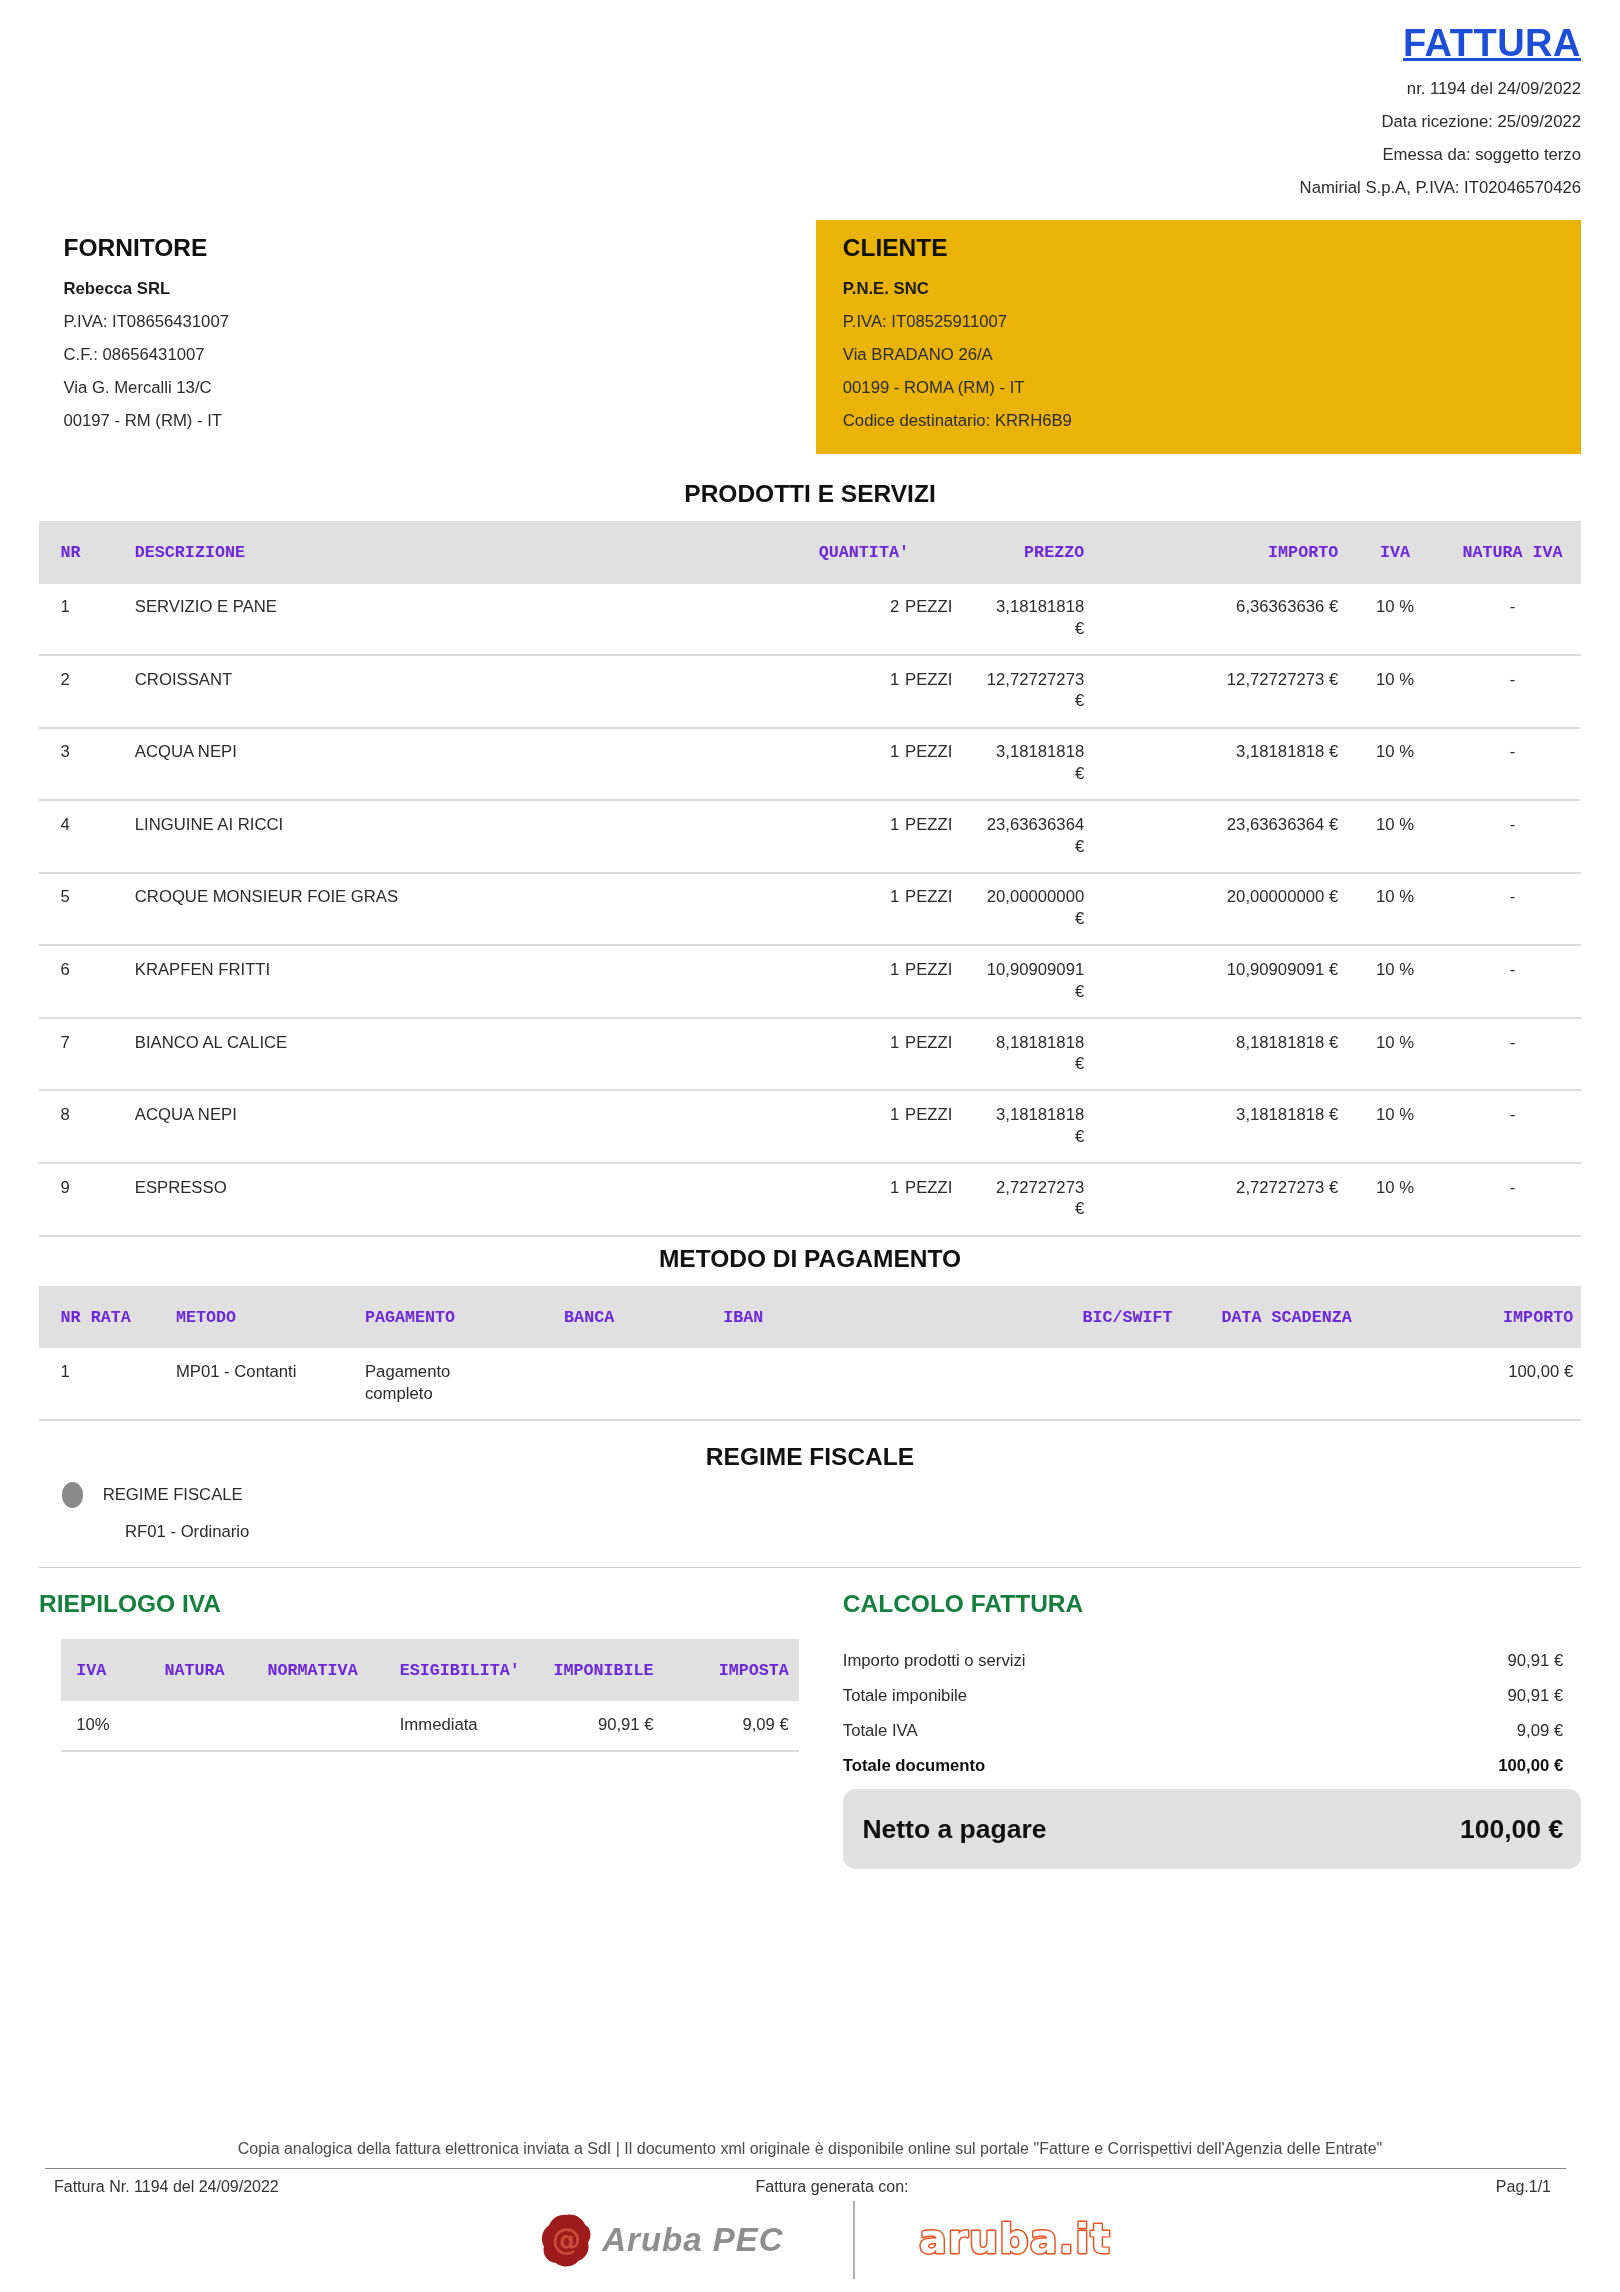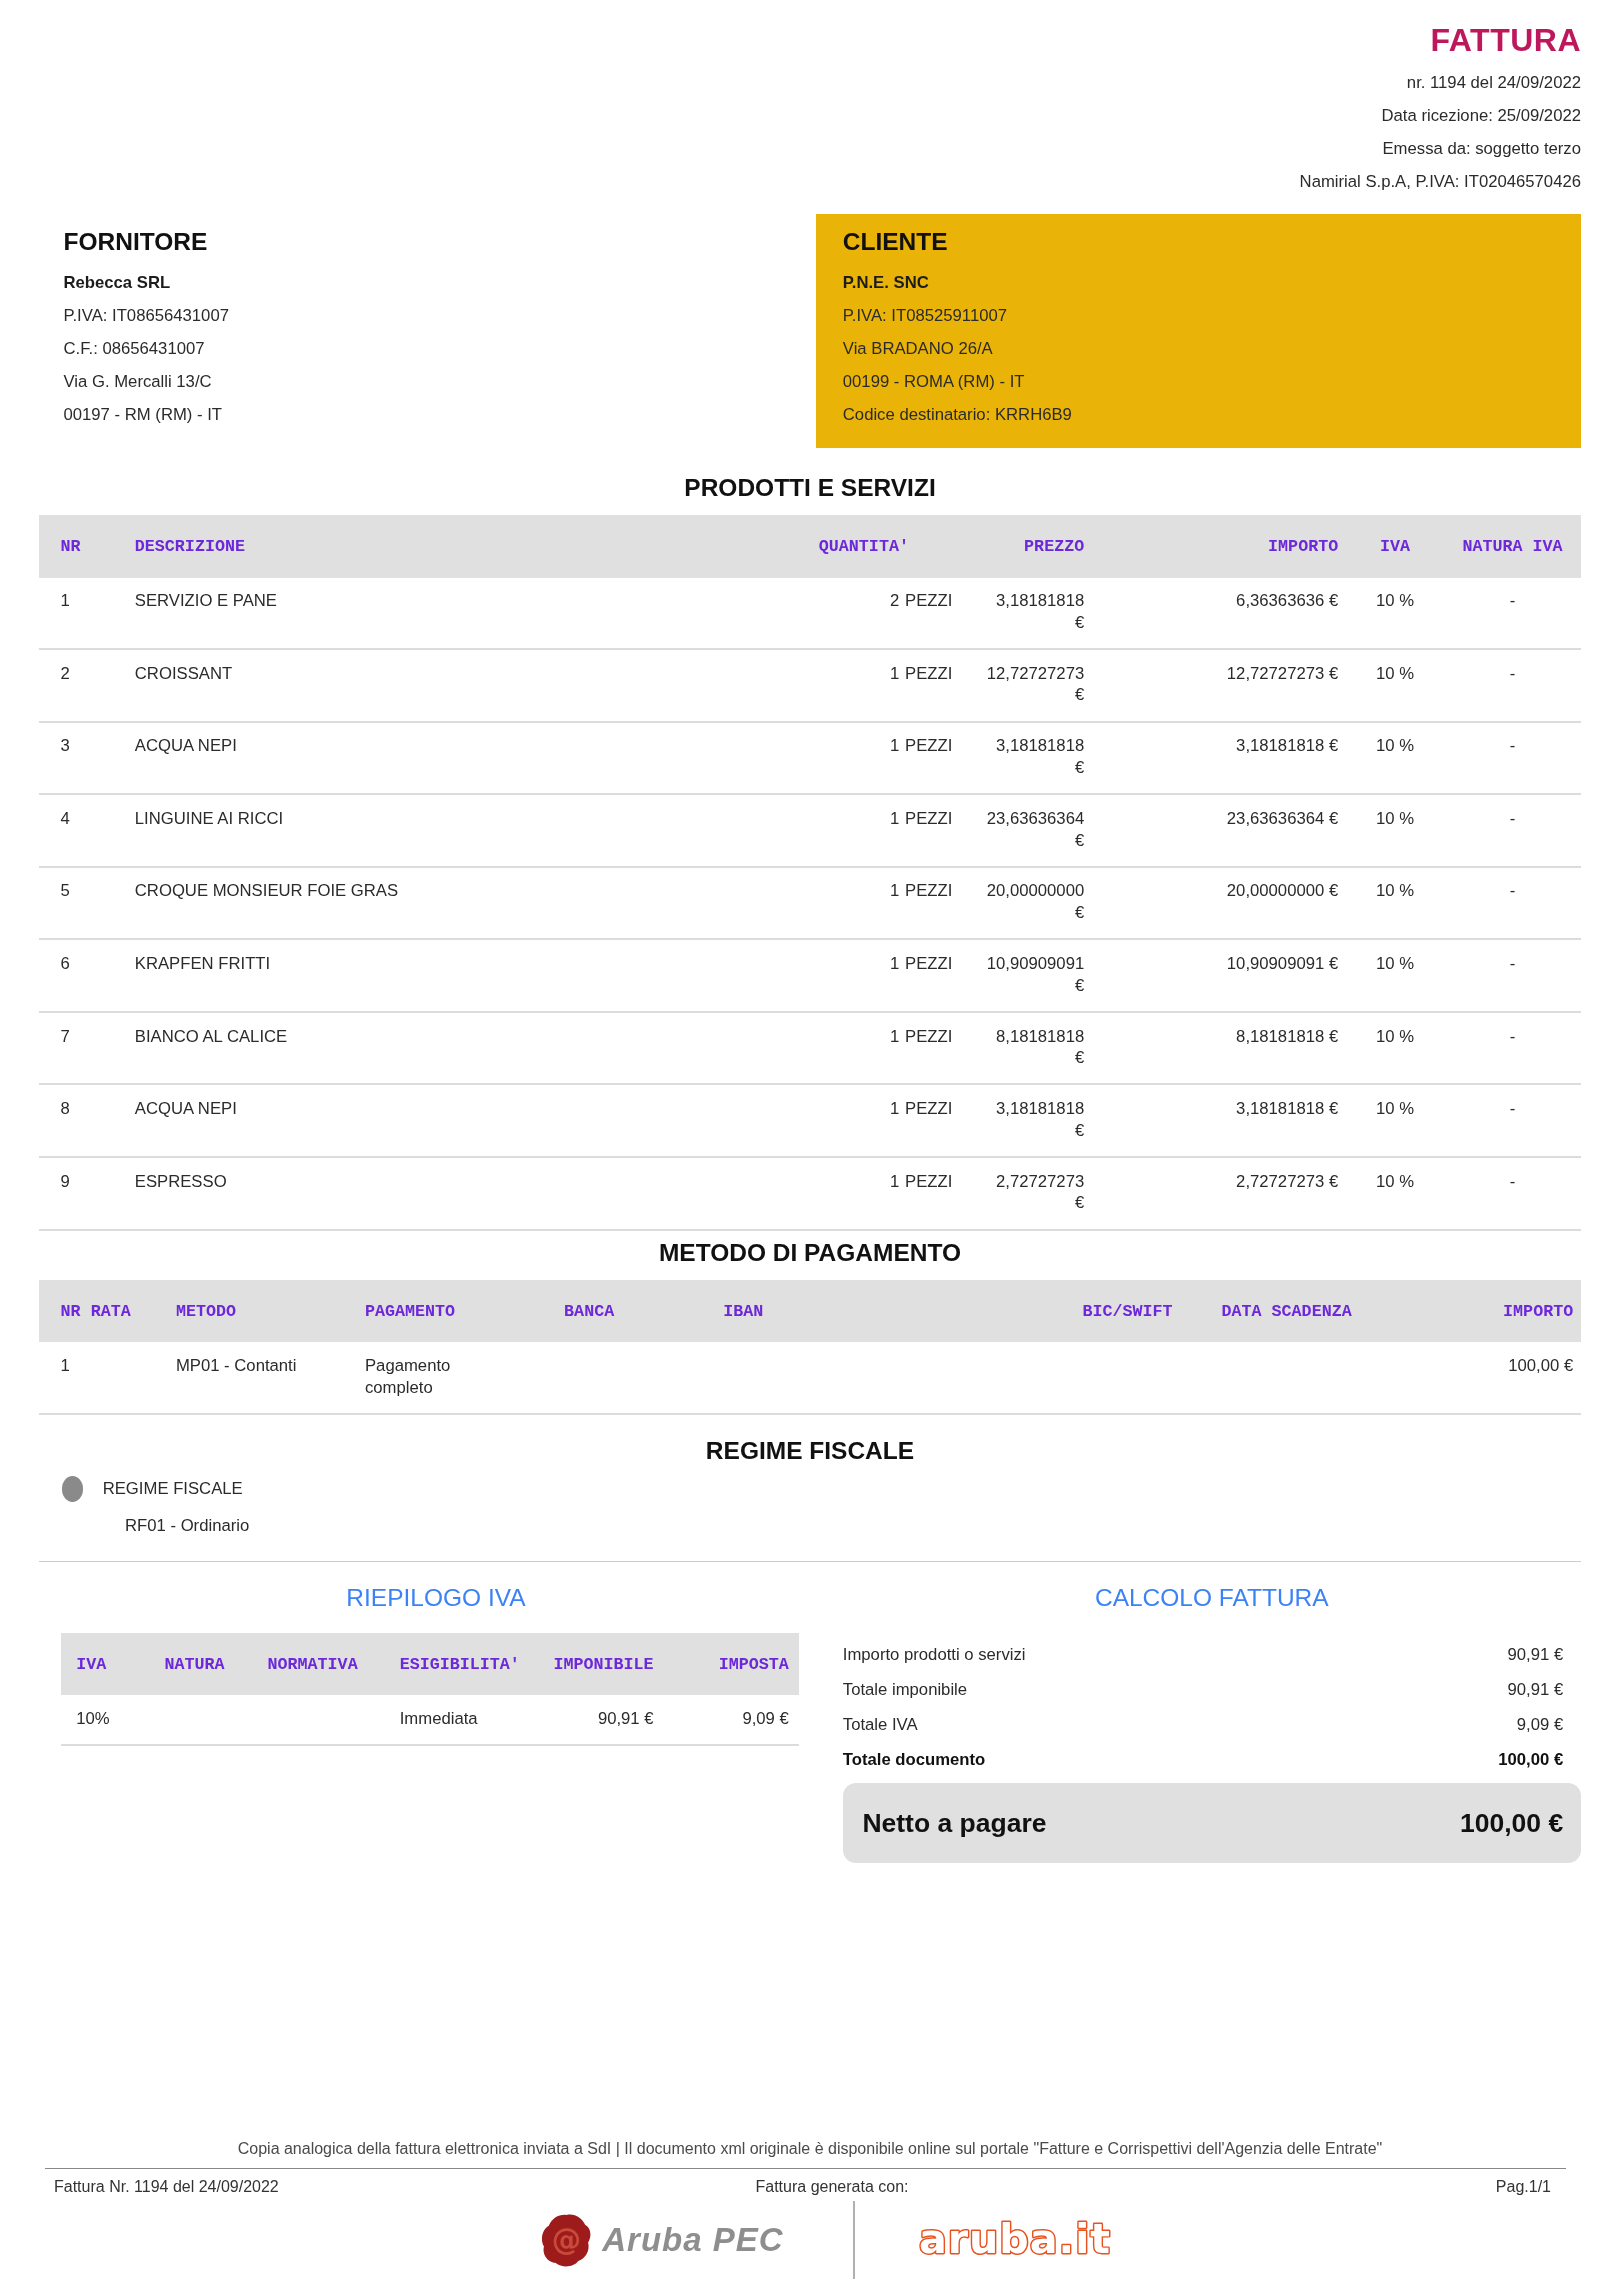--- a/index.html
+++ b/index.html
@@ -7,21 +7,21 @@
   .page {
     position:relative;
     width:1620px; height:2293px;
     background:#fff;
     font-family:"Liberation Sans","DejaVu Sans",sans-serif;
     color:#222;
     overflow:hidden;
   }
   
   .hdr { padding:21.6px 39px 0 0; text-align:right; }
-  .hdr .title { font-size:32px; font-weight:bold; color:#be185d; margin-bottom:7.8px; letter-spacing:0.5px; }
+  .hdr .title { font-size:38px; font-weight:bold; color:#1d4ed8; margin-bottom:7.8px; letter-spacing:0.5px;text-decoration:underline; }
   .hdr .meta { font-size:16.7px; line-height:33px; color:#2b2b2b; }
   
   .parties { display:flex; margin:15.7px 39px 0 39px; }
   .party { padding:13.7px 0 17.6px 24.5px; }
   .party.fornitore { width:760px; }
   .party.cliente { width:765px; margin-left:17.6px; background:#eab308; padding-left:26.5px; }
   .party h2 { font-size:24.5px; font-weight:bold; color:#111; margin-bottom:9.8px; }
   .party .pname { font-size:16.7px; font-weight:bold; line-height:33px; color:#1c1c1c; }
   .party .pline { font-size:16.7px; line-height:33px; color:#2b2b2b; }
   
@@ -63,21 +63,21 @@
   
   .regime-block { margin:11.8px 39px 0 39px; padding-bottom:25.5px; border-bottom:1px solid #ccc; }
   .regime-row { display:flex; align-items:center; padding-left:22.5px; }
   .bullet { width:21.6px; height:25.5px; border-radius:50%; background:#8a8a8a; margin-right:19.6px; flex:0 0 auto; }
   .regime-label { font-size:16.7px; color:#2b2b2b; }
   .regime-value { font-size:16.7px; color:#2b2b2b; margin:13.7px 0 0 86px; }
   
   .summary { display:flex; margin:21.6px 39px 0 39px; }
   .sum-left { width:794px; }
   .sum-right { width:738px; margin-left:9.8px; }
-  .sum-title { text-align:center; font-size:24.5px; font-weight:normal; color:#3b82f6; }
+  .sum-title { text-align:left; font-size:24.5px; font-weight:bold; color:#15803d; }
   .tbl-riepilogo { width:738px; margin:21.6px 0 0 21.6px; }
   .tbl-riepilogo .c-r1 { width:88px; }  .tbl-riepilogo .c-r2 { width:103px; }
   .tbl-riepilogo .c-r3 { width:132px; } .tbl-riepilogo .c-r4 { width:137px; }
   .tbl-riepilogo .c-r5 { width:142px; } .tbl-riepilogo .c-r6 { width:135px; }
   .tbl-riepilogo th, .tbl-riepilogo td { padding-left:15.7px; }
   .tbl-riepilogo th.h-imponibile, .tbl-riepilogo td.d-imponibile,
   .tbl-riepilogo th.h-imposta,   .tbl-riepilogo td.d-imposta { text-align:right; padding-right:9.8px; }
   .calc-rows { margin-top:25.5px; }
   .calc-row { display:flex; font-size:16.7px; line-height:35px; color:#2b2b2b; }
   .calc-row .cl { flex:1; }

